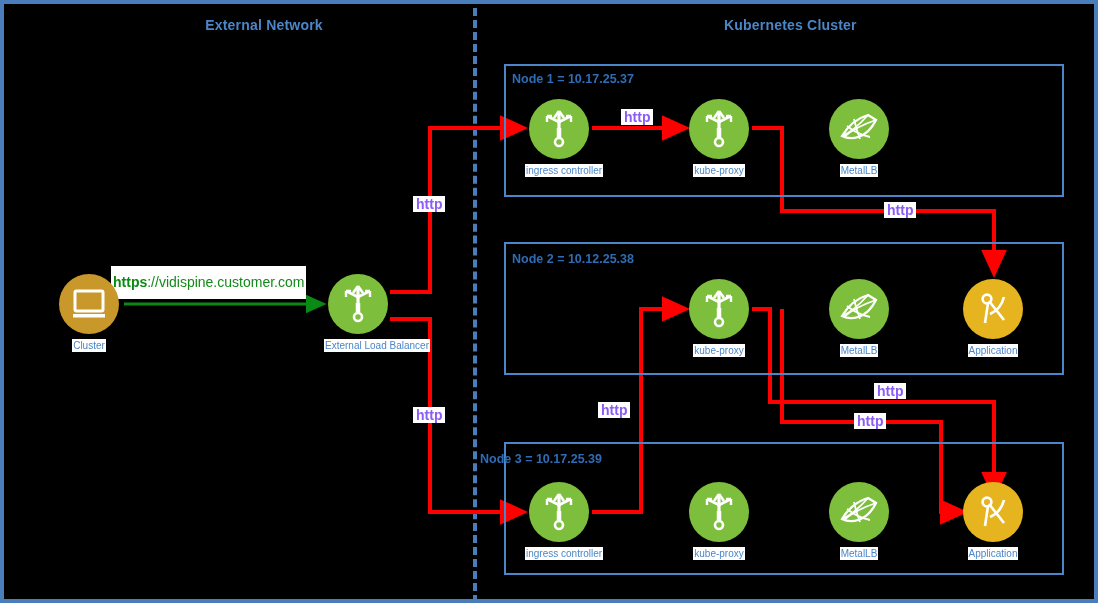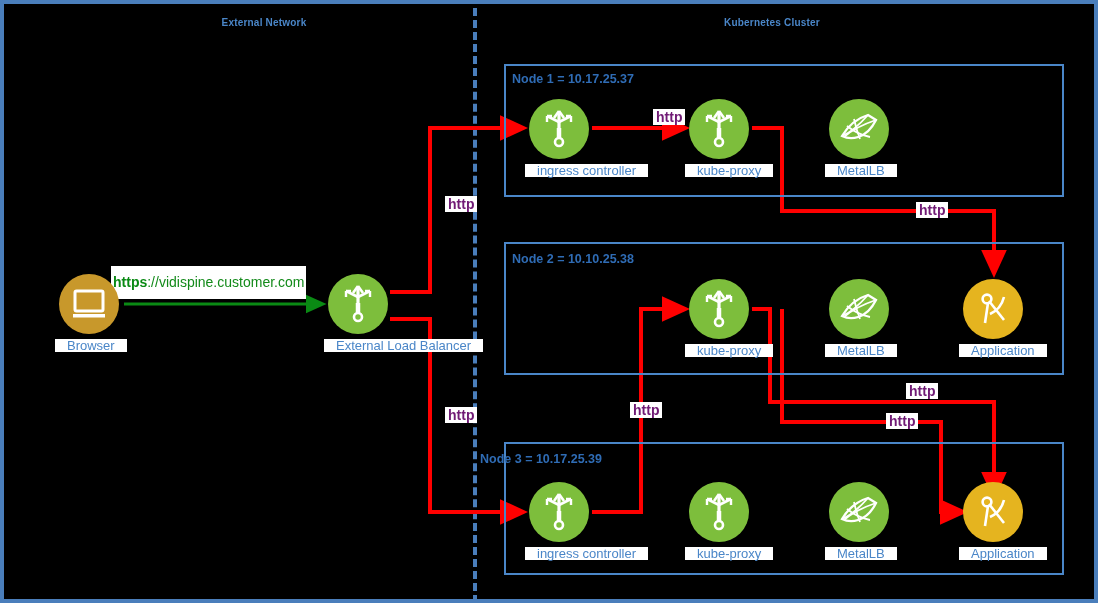--- a/index.html
+++ b/index.html
@@ -4,21 +4,21 @@
 <style>
   html,body{margin:0;padding:0;background:#000;}
   body{font-family:"Liberation Sans",sans-serif;}
   #stage{
     position:relative;width:1098px;height:603px;background:#000;
     box-sizing:border-box;border:4px solid #4a7ebb;overflow:hidden;
   }
   svg#wires{position:absolute;left:0;top:0;width:1098px;height:603px;pointer-events:none;}
 
   .zone-title{
-    position:absolute;color:#4a86c8;font-weight:bold;font-size:10px;
+    position:absolute;color:#4a86c8;font-weight:bold;font-size:14px;
     letter-spacing:.2px;white-space:nowrap;
   }
   .divider{
     position:absolute;left:469px;top:4px;width:0;height:595px;
     border-left:4px dashed #4a7ebb;
   }
   .node-box{
     position:absolute;border:2px solid #4a86c8;box-sizing:border-box;background:transparent;
   }
   .node-label{
@@ -29,26 +29,26 @@
   .circ{
     width:60px;height:60px;border-radius:50%;margin:0 auto;
     display:flex;align-items:center;justify-content:center;
   }
   .circ.green{background:#7dbe3c;}
   .circ.yellow{background:#e5b41f;}
   .circ.gold{background:#c8982b;}
   .circ svg{display:block;}
   .item-label{
     display:inline-block;margin-top:5px;background:#fff;color:#4a86c8;
-    font-size:13px;line-height:13px;padding:0 12px;white-space:nowrap;
+    font-size:10px;line-height:13px;padding:0 1px;white-space:nowrap;
   }
 
   .http-tag{
-    position:absolute;background:#fff;color:#701a75;font-weight:bold;
-    font-size:14px;line-height:16px;padding:0 3px;white-space:nowrap;margin-left:32px;
+    position:absolute;background:#fff;color:#8b5cf6;font-weight:bold;
+    font-size:14px;line-height:16px;padding:0 3px;white-space:nowrap;
   }
   .url-tag{
     position:absolute;background:#fff;font-size:14px;line-height:17px;
     padding:8px 2px;white-space:nowrap;color:#0a7a12;
   }
   .url-tag .scheme{font-weight:bold;color:#0a8a14;}
   .url-tag .rest{color:#138a1a;font-weight:normal;}
 </style>
 </head>
 <body>
@@ -91,21 +91,21 @@
     <span class="scheme">https</span><span class="rest">://vidispine.customer.com</span>
   </div>
 
   <div class="node-item" style="left:51px;top:270px;">
     <div class="circ gold">
       <svg width="36" height="32" viewBox="0 0 36 32">
         <rect x="4" y="3" width="28" height="20" rx="1.5" fill="none" stroke="#fff" stroke-width="3"></rect>
         <rect x="2" y="26" width="32" height="3.5" fill="#fff"></rect>
       </svg>
     </div>
-    <span class="item-label">Browser</span>
+    <span class="item-label">Cluster</span>
   </div>
 
   <div class="node-item" style="left:320px;top:270px;">
     <div class="circ green">
       <svg width="38" height="42" viewBox="0 0 38 42">
         <path d="M19,4 L19,22" stroke="#fff" stroke-width="3.2" fill="none"></path>
         <path d="M19,3 L14,10 M19,3 L24,10" stroke="#fff" stroke-width="2.6" fill="none"></path>
         <path d="M19,14 L7,8 M19,14 L31,8" stroke="#fff" stroke-width="2.6" fill="none"></path>
         <path d="M7,8 L7,14 M7,8 L12,8" stroke="#fff" stroke-width="2.4" fill="none"></path>
         <path d="M31,8 L31,14 M31,8 L26,8" stroke="#fff" stroke-width="2.4" fill="none"></path>
@@ -156,21 +156,21 @@
         <path d="M30,5 C22,14 14,22 4,26" stroke="#fff" stroke-width="1.8" fill="none"></path>
         <path d="M38,10 C26,14 14,20 6,27" stroke="#fff" stroke-width="1.8" fill="none"></path>
         <path d="M16,9 C18,18 20,24 22,29" stroke="#fff" stroke-width="1.8" fill="none"></path>
         <path d="M9,16 C14,20 22,25 32,27" stroke="#fff" stroke-width="1.8" fill="none"></path>
       </svg>
     </div>
     <span class="item-label">MetalLB</span>
   </div>
 
   <div class="node-box" style="left:500px;top:238px;width:560px;height:133px;"></div>
-  <div class="node-label" style="left:508px;top:248px;">Node 2 = 10.10.25.38</div>
+  <div class="node-label" style="left:508px;top:248px;">Node 2 = 10.12.25.38</div>
 
   <div class="node-item" style="left:681px;top:275px;">
     <div class="circ green">
       <svg width="38" height="42" viewBox="0 0 38 42">
         <path d="M19,4 L19,22" stroke="#fff" stroke-width="3.2" fill="none"></path>
         <path d="M19,3 L14,10 M19,3 L24,10" stroke="#fff" stroke-width="2.6" fill="none"></path>
         <path d="M19,14 L7,8 M19,14 L31,8" stroke="#fff" stroke-width="2.6" fill="none"></path>
         <path d="M7,8 L7,14 M7,8 L12,8" stroke="#fff" stroke-width="2.4" fill="none"></path>
         <path d="M31,8 L31,14 M31,8 L26,8" stroke="#fff" stroke-width="2.4" fill="none"></path>
         <path d="M19,20 L19,30" stroke="#fff" stroke-width="4.5" fill="none"></path>

